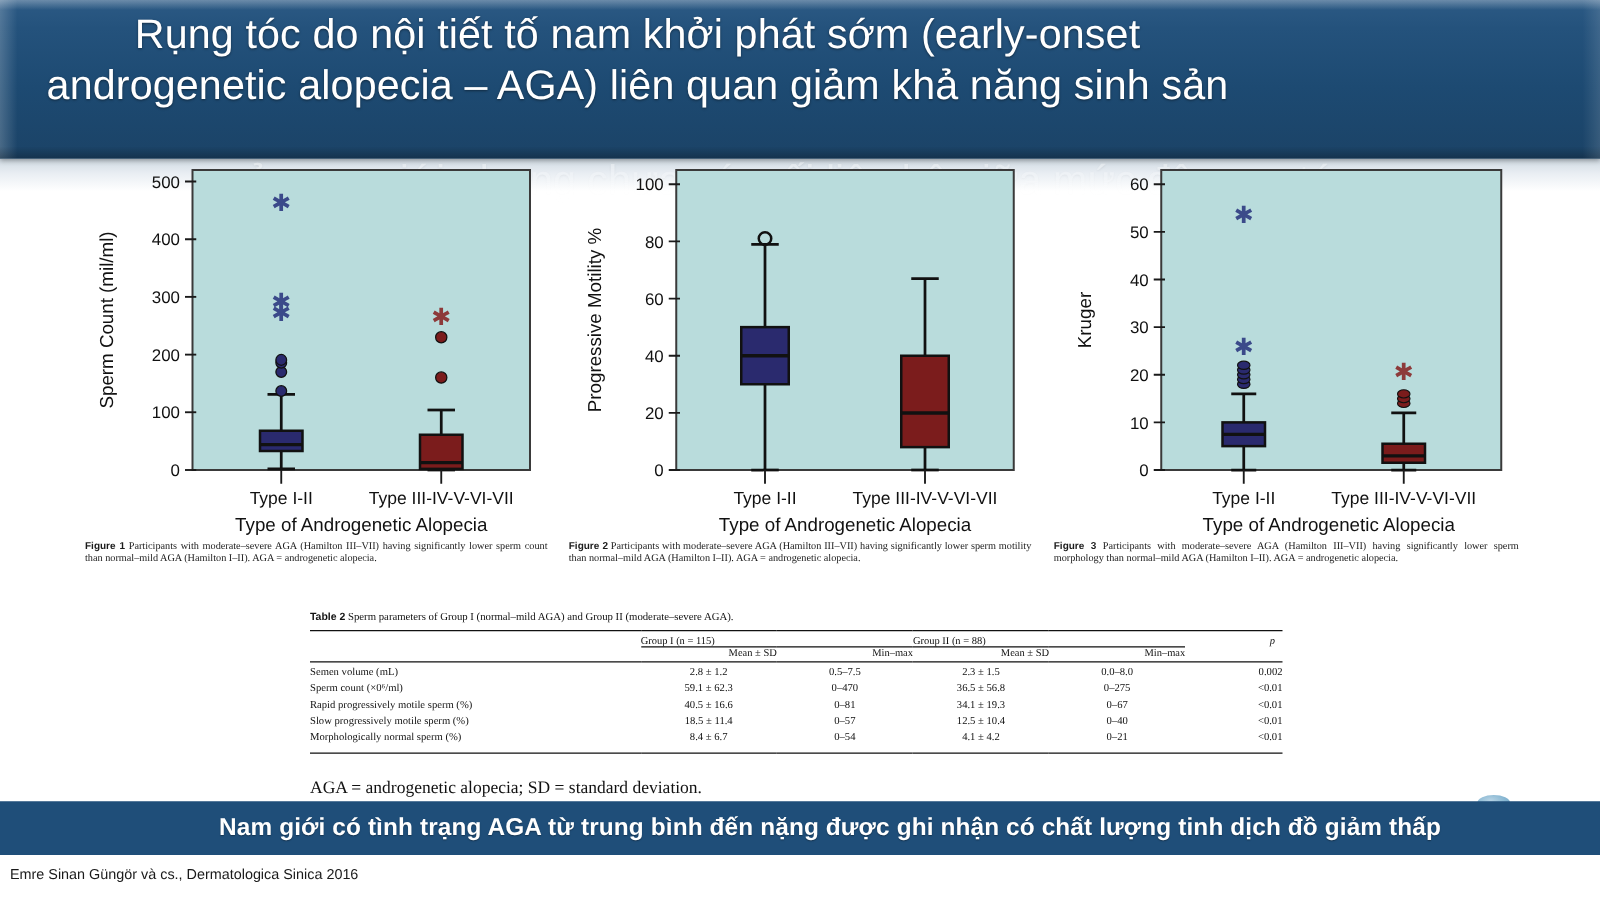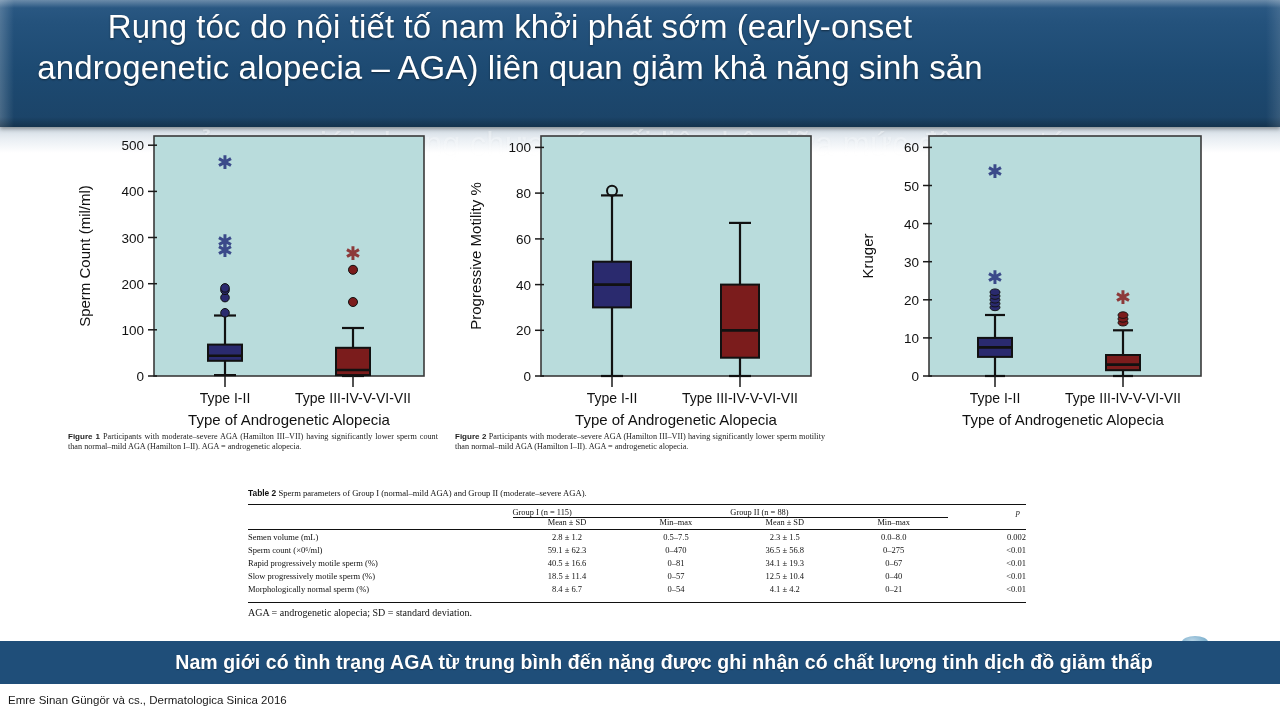--- a/index.html
+++ b/index.html
@@ -83,29 +83,29 @@
     font-family:"Liberation Serif", serif;color:#111;
   }
   #table-title{font-size:8.6px;line-height:12px;margin-bottom:5px;}
   #table-title b{font-family:"Liberation Sans",sans-serif;font-weight:bold;font-size:8.4px;}
   table.tbl{border-collapse:collapse;width:100%;font-size:8.4px;}
   table.tbl td,table.tbl th{padding:0;font-weight:normal;}
   .rule-top td{border-top:1.4px solid #111;height:3px;}
   .rule-bottom td{border-bottom:1.4px solid #111;height:3px;}
   .grp-head td{padding-top:3px;padding-bottom:1px;text-align:left;font-size:8.4px;}
   .grp-head td.span-rule{border-bottom:.9px solid #111;}
-  .sub-head td{padding-top:3px;padding-bottom:3px;text-align:center;font-size:8.4px;}
+  .sub-head td{padding-top:3px;padding-bottom:3px;text-align:right;font-size:8.4px;}
   .sub-head td.first{text-align:left;}
   .thin-rule td{border-bottom:.9px solid #111;height:2px;}
   tbody.body-rows tr td{padding-top:1.6px;padding-bottom:1.6px;font-size:8.5px;}
   td.param{text-align:left;padding-left:2px;}
   td.num{text-align:center;}
   td.pcol{text-align:right;padding-right:6px;}
   .p-ital{font-style:italic;}
-  #table-foot{font-size:10px;margin-top:4px;color:#111;}
+  #table-foot{font-size:14px;margin-top:20px;color:#111;}
 
   
   #bottom-banner{
     position:absolute;left:0;top:641px;width:1280px;height:43px;
     background:#1f4e79;
     z-index:3;
   }
   #bottom-text{
     position:absolute;left:0;top:0;width:1280px;height:43px;
     display:flex;align-items:center;justify-content:center;
@@ -333,20 +333,24 @@
       <g stroke="#1a1a1a" stroke-width="1.5">
         <line x1="152" y1="248" x2="152" y2="259"></line>
         <line x1="280" y1="248" x2="280" y2="259"></line>
       </g>
       <g font-family="Liberation Sans, sans-serif" font-size="14" fill="#111" text-anchor="middle">
         <text x="152" y="275">Type I-II</text>
         <text x="280" y="275">Type III-IV-V-VI-VII</text>
       </g>
       <text x="220" y="297" font-family="Liberation Sans, sans-serif" font-size="15" fill="#111" text-anchor="middle">Type of Androgenetic Alopecia</text>
     </svg>
+    <div class="fig-caption">
+      <b>Figure 3</b>
+      <span>Participants with moderate–severe AGA (Hamilton III–VII) having significantly lower sperm morphology than normal–mild AGA (Hamilton I–II). AGA = androgenetic alopecia.</span>
+    </div>
   </div>
 </div>
 
 <div id="table-block">
   <div id="table-title">
     <b>Table 2</b>
     <span>Sperm parameters of Group I (normal–mild AGA) and Group II (moderate–severe AGA).</span>
   </div>
 
   <table class="tbl">

